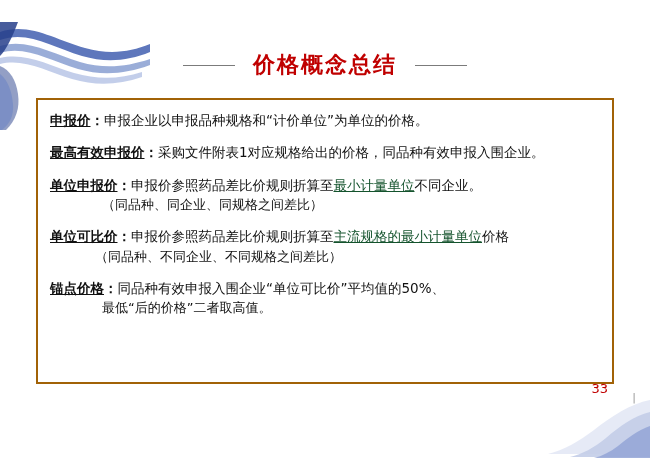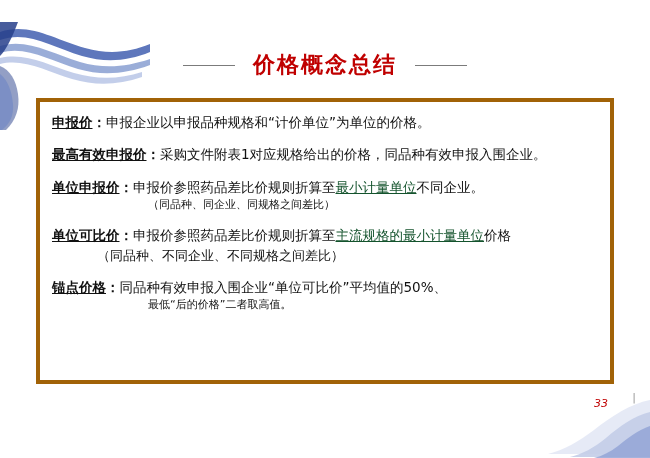--- a/index.html
+++ b/index.html
@@ -63,21 +63,21 @@
     white-space: nowrap;
   }
 
   
   .content-box {
     position: absolute;
     left: 36px;
     top: 98px;
     width: 578px;
     height: 286px;
-    border: 4px solid #a16207;
+    border: 2px solid #a16207;
     box-sizing: border-box;
     background: transparent;
     padding: 10px 12px 0 12px;
   }
 
   .entry {
     font-family: "DejaVu Sans", sans-serif;
     font-size: 13.5px;
     color: #111111;
     line-height: 1.5;
@@ -92,38 +92,37 @@
   }
   .colon { font-weight: bold; }
 
   .hl {
     color: #14532d;
     text-decoration: underline;
   }
 
   .subline {
     display: block;
-    margin-left: 96px;
-    font-size: 11px;
+    margin-left: 52px;
+    font-size: 13px;
   }
   .subline-wide {
     display: block;
     margin-left: 45px;
     font-size: 13px;
   }
 
   
   .page-num {
     position: absolute;
     right: 42px;
-    bottom: 48px;
+    bottom: 62px;
     font-family: "DejaVu Sans", sans-serif;
-    font-size: 11px;
+    font-size: 13px;
     color: #c00000;
-    font-style: italic;
   }
   .page-num-right {
     position: absolute;
     right: 14px;
     bottom: 54px;
     font-family: "DejaVu Sans", sans-serif;
     font-size: 11px;
     color: #999999;
   }
 </style>

